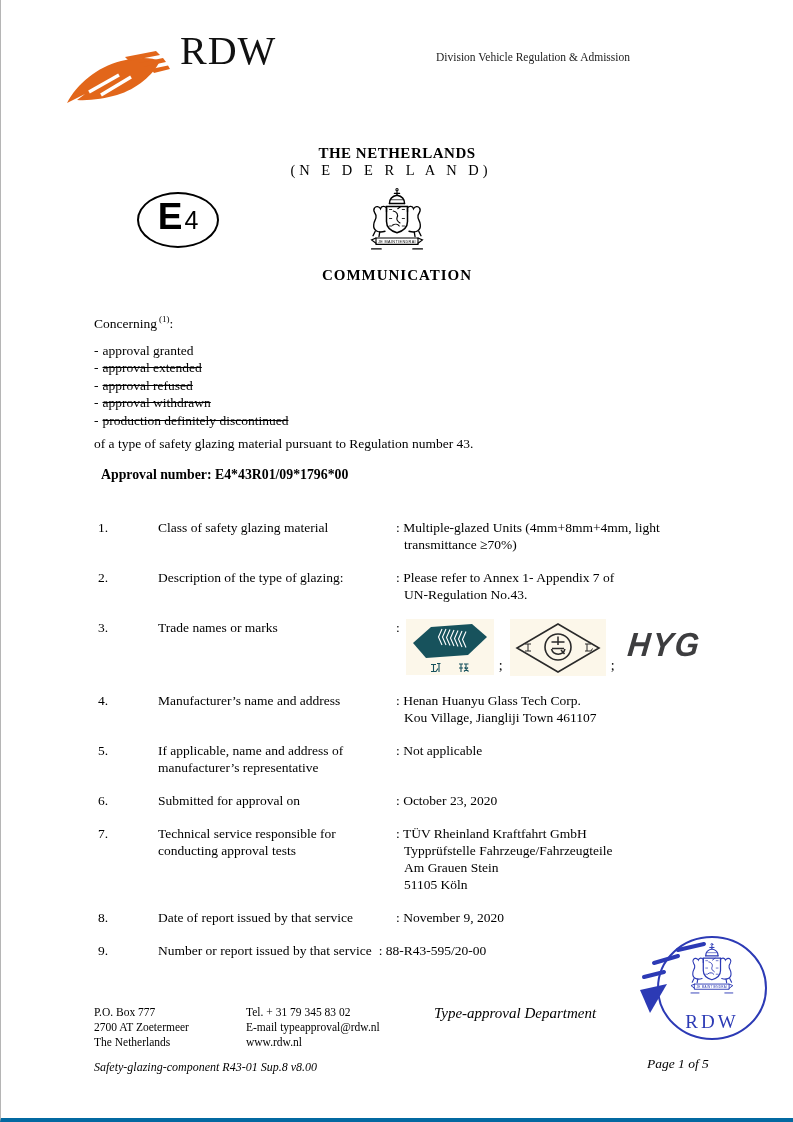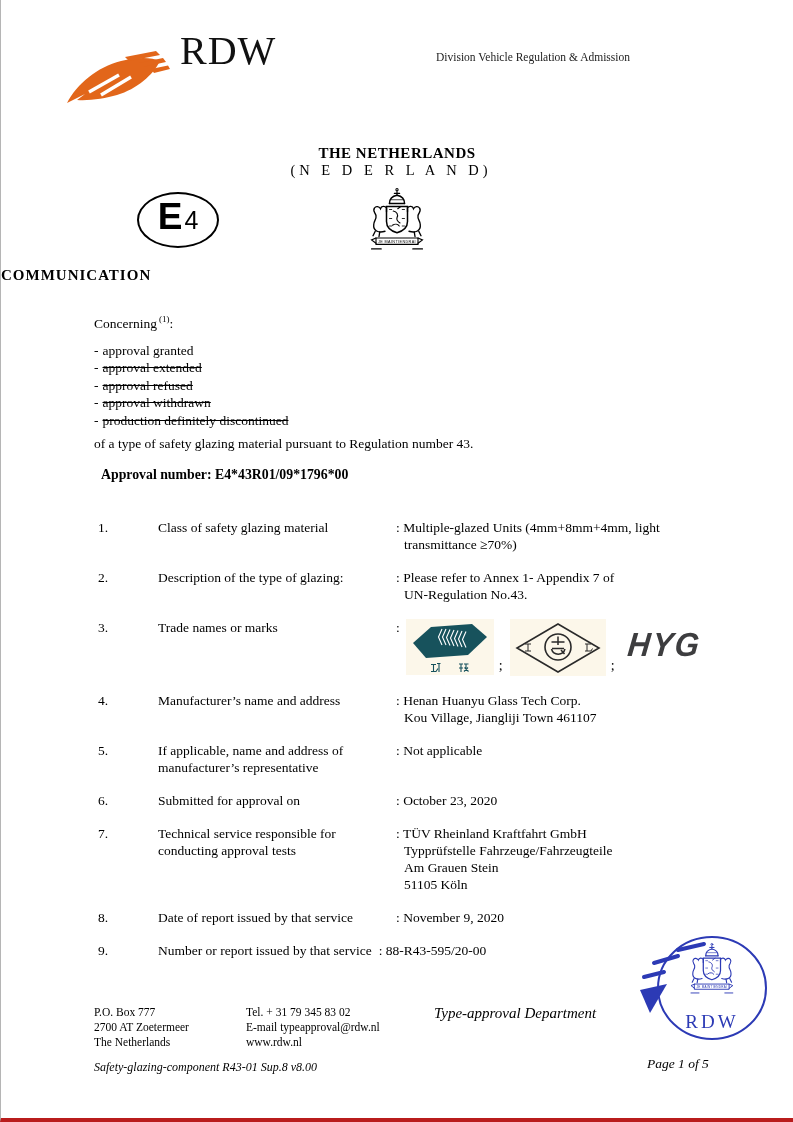--- a/index.html
+++ b/index.html
@@ -1,34 +1,34 @@
 <!DOCTYPE html>
 <html><head>
 <meta charset="utf-8">
 <style>
   html,body{margin:0;padding:0;background:#9a9a9a;}
   .page{
     position:relative;width:793px;height:1122px;background:#ffffff;
     font-family:"Liberation Serif",serif;color:#000;overflow:hidden;
-    border-left:1px solid #b5b5b5;border-bottom:4px solid #b91c1c;box-sizing:border-box;
+    border-left:1px solid #b5b5b5;border-bottom:4px solid #0369a1;box-sizing:border-box;
     margin:0 auto;
   }
   
   .wing-logo{position:absolute;left:60px;top:48px;width:112px;height:62px;}
   .brand{position:absolute;left:179px;top:27px;font-size:40px;letter-spacing:1px;color:#111;}
   .division{position:absolute;left:435px;top:51px;font-size:11.5px;color:#222;}
   
   .title-country{position:absolute;top:145px;left:0;right:0;text-align:center;font-weight:700;font-size:15px;letter-spacing:.5px;}
   .title-native{position:absolute;top:162px;left:0;right:12px;text-align:center;font-size:14.5px;letter-spacing:4px;}
   .e-mark{position:absolute;left:136px;top:192px;width:82px;height:56px;border:2.5px solid #000;border-radius:50%;
           display:flex;align-items:baseline;justify-content:center;gap:2px;padding-top:2px;box-sizing:border-box;}
   .e-mark .e{font-family:"Liberation Sans",sans-serif;font-weight:700;font-size:37px;line-height:1.15;}
   .e-mark .four{font-family:"Liberation Sans",sans-serif;font-size:25px;line-height:1.2;}
   .arms-black{position:absolute;top:185px;left:50%;transform:translateX(-50%);width:90px;height:70px;color:#000;}
-  .communication{position:absolute;top:267px;left:0;right:0;text-align:left;font-weight:700;font-size:15px;letter-spacing:1px;}
+  .communication{position:absolute;top:267px;left:0;right:0;text-align:center;font-weight:700;font-size:15px;letter-spacing:1px;}
   
   .concerning{position:absolute;left:93px;top:314px;font-size:13.5px;width:620px;}
   .concerning sup{font-size:9px;margin-left:2px;}
   .options{margin-top:10px;line-height:17.6px;}
   .opt .dash{margin-right:4px;}
   .struck{text-decoration:line-through;}
   .subject{margin-top:7px;}
   .approval{margin-top:15px;margin-left:7px;font-weight:700;font-size:13.8px;}
   
   .items{position:absolute;left:97px;top:519px;width:648px;font-size:13.5px;line-height:17px;}

